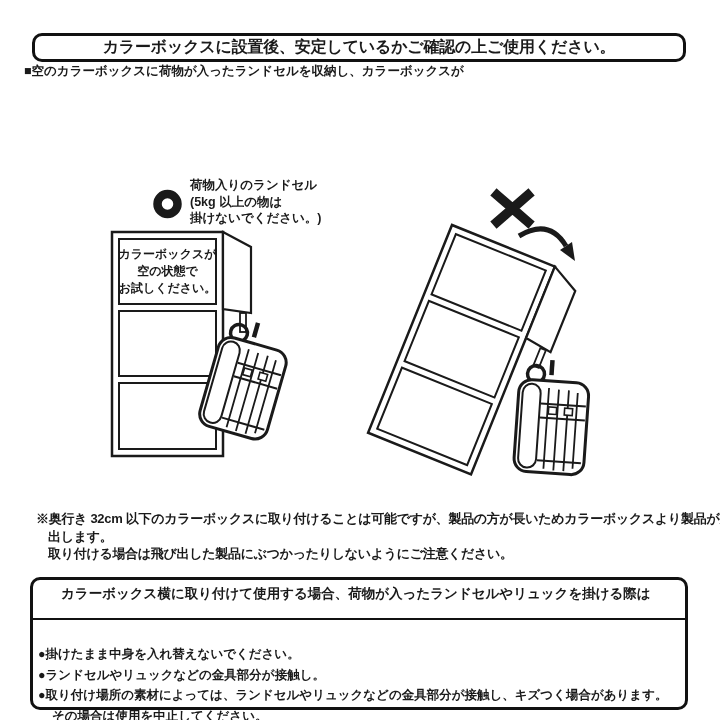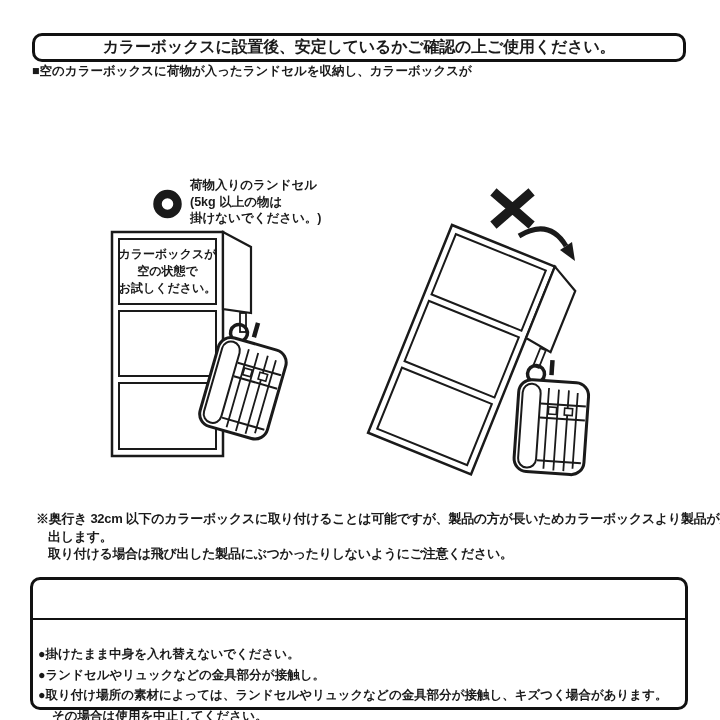--- a/index.html
+++ b/index.html
@@ -4,21 +4,21 @@
 <style>
   html,body{margin:0;padding:0;background:#ffffff;}
   .page{position:relative;width:720px;height:720px;background:#ffffff;overflow:hidden;
         font-family:"Liberation Sans",sans-serif;color:#1a1a1a;}
   
   .banner{position:absolute;left:32px;top:21px;width:648px;height:23px;
           border:3.5px solid #111;border-radius:10px;background:#fff;
           display:flex;align-items:center;justify-content:center;
           font-size:16px;font-weight:bold;letter-spacing:-0.2px;white-space:nowrap;margin-top:12px;}
   
-  .intro{position:absolute;left:32px;top:63px;font-size:12.5px;font-weight:bold;
+  .intro{position:absolute;left:24px;top:63px;font-size:12.5px;font-weight:bold;
          line-height:17px;white-space:nowrap;}
   .intro .cont{padding-left:13px;}
   
   .diagram{position:absolute;left:0;top:150px;}
   .diagram text{font-family:"Liberation Sans",sans-serif;font-weight:bold;fill:#1a1a1a;}
   
   .depth{position:absolute;left:36px;top:510px;font-size:13px;font-weight:bold;
          line-height:17.5px;letter-spacing:-0.3px;white-space:nowrap;}
   .depth .cont{padding-left:12px;}
   
@@ -88,20 +88,21 @@
   </svg>
 
   <div class="depth">
     <div>※奥行き 32cm 以下のカラーボックスに取り付けることは可能ですが、製品の方が長いためカラーボックスより製品が飛び</div>
     <div class="cont">出します。</div>
     <div class="cont">取り付ける場合は飛び出した製品にぶつかったりしないようにご注意ください。</div>
   </div>
 
   <div class="warnbox">
     <div class="whead">
+      <div>カラーボックス横に取り付けて使用する場合、荷物が入ったランドセルやリュックを掛ける際は</div>
     </div>
     <div class="wbody">
       <div>●掛けたまま中身を入れ替えないでください。</div>
       <div>●ランドセルやリュックなどの金具部分が接触し。</div>
       <div>●取り付け場所の素材によっては、ランドセルやリュックなどの金具部分が接触し、キズつく場合があります。</div>
       <div class="cont">その場合は使用を中止してください。</div>
     </div>
   </div>
 
 </div>

